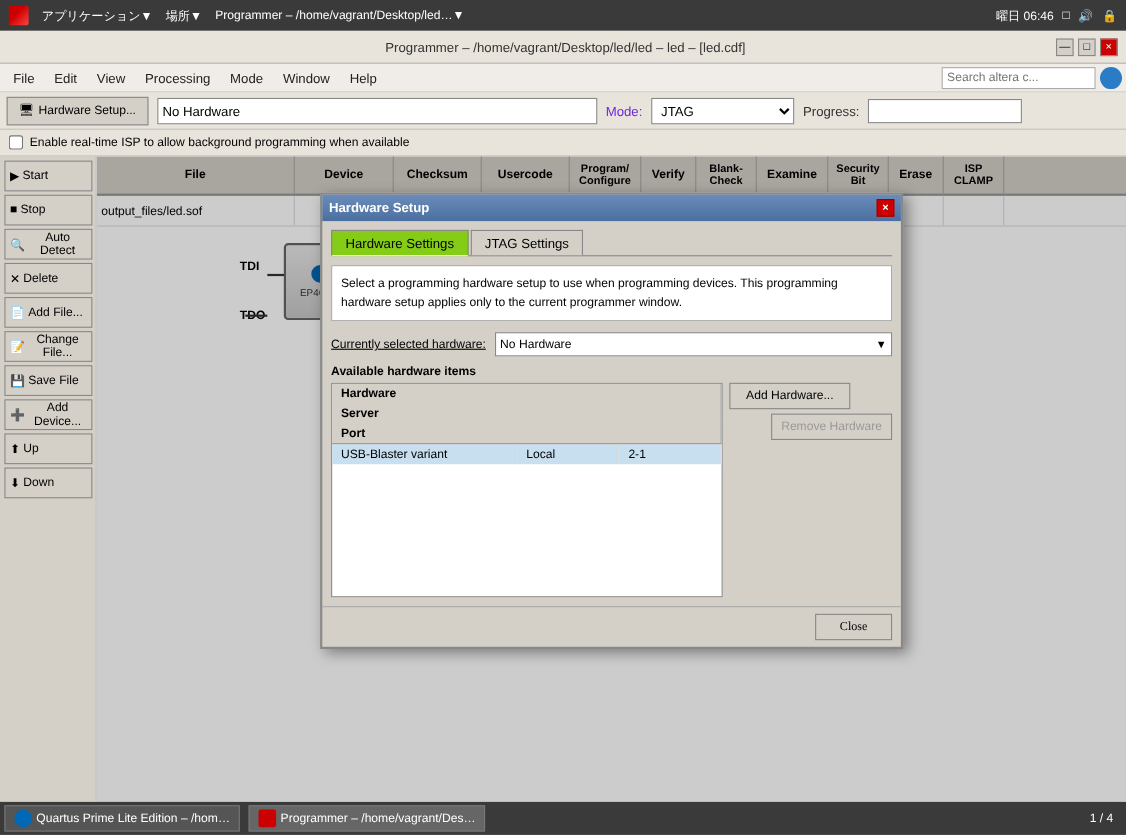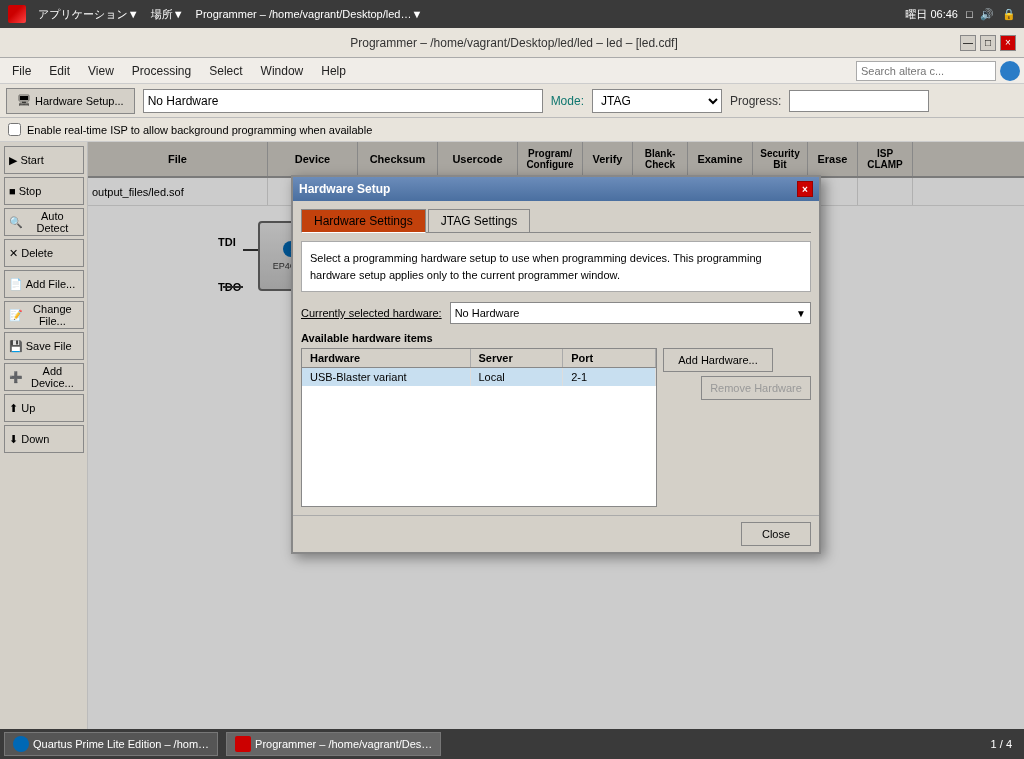--- a/index.html
+++ b/index.html
@@ -99,21 +99,21 @@
     }
     .hw-value-box {
       height: 24px;
       width: 400px;
       border: 1px solid #888;
       background: white;
       padding: 0 4px;
       font-size: 12px;
       display: flex; align-items: center;
     }
-    .mode-label { font-size: 12px; color: #0f766e; text-align: center; }
+    .mode-label { font-size: 12px; color: #6d28d9; text-align: center; }
     .mode-select {
       height: 24px;
       width: 130px;
       border: 1px solid #888;
       background: white;
       padding: 0 4px;
       font-size: 12px;
     }
     .progress-label { font-size: 12px; color: #333; }
     .progress-bar-empty {
@@ -310,21 +310,21 @@
     .tab {
       padding: 4px 12px;
       border: 1px solid #888;
       border-bottom: none;
       background: #d4d0c8;
       cursor: pointer;
       font-size: 12px;
       margin-right: 2px;
     }
     .tab.active {
-      background: #c2410c;
+      background: #84cc16;
       border-bottom: 1px solid white;
       margin-bottom: -1px;
       z-index: 1;
     }
 
     
     .desc-text {
       background: white;
       border: 1px solid #aaa;
       padding: 8px;
@@ -363,20 +363,21 @@
       flex: 1;
       border: 1px solid #888;
       background: white;
     }
     .hw-table-header {
       display: flex;
       background: #d4d0c8;
       border-bottom: 1px solid #888;
       font-size: 11px;
       font-weight: bold;
+      flex-direction: column;
     }
     .hw-th {
       padding: 3px 8px;
       border-right: 1px solid #aaa;
       flex: 1;
     }
     .hw-tr {
       display: flex;
       font-size: 11px;
       background: #c8dff0;
@@ -416,21 +417,21 @@
       padding: 6px 8px;
       border-top: 1px solid #aaa;
     }
     .close-btn {
       width: 70px;
       height: 24px;
       background: #d4d0c8;
       border: 1px solid #888;
       cursor: pointer;
       font-size: 11px;
-      display: flex; align-items: center; justify-content: center;
+      display: flex; align-items: center; justify-content: center; font-family: Liberation Serif, serif;
     }
 
     .tdi-label { position: absolute; left: 130px; top: 30px; font-size: 11px; font-weight: bold; }
     .tdo-label { position: absolute; left: 130px; top: 75px; font-size: 11px; font-weight: bold; }
   </style>
 </head>
 <body>
 
 <div class="os-top-bar">
   <div class="os-top-bar-left">
@@ -456,21 +457,21 @@
     <div class="win-btn" style="background:#c00;color:white;">×</div>
   </div>
 </div>
 
 <div class="menubar">
   <div class="menubar-left">
     <span class="menu-item">File</span>
     <span class="menu-item">Edit</span>
     <span class="menu-item">View</span>
     <span class="menu-item">Processing</span>
-    <span class="menu-item">Select</span>
+    <span class="menu-item">Mode</span>
     <span class="menu-item">Window</span>
     <span class="menu-item">Help</span>
   </div>
   <div class="menubar-right">
     <input class="search-box" placeholder="Search altera c..." style="">
     <div class="search-globe"></div>
   </div>
 </div>
 
 <div class="toolbar-row">

